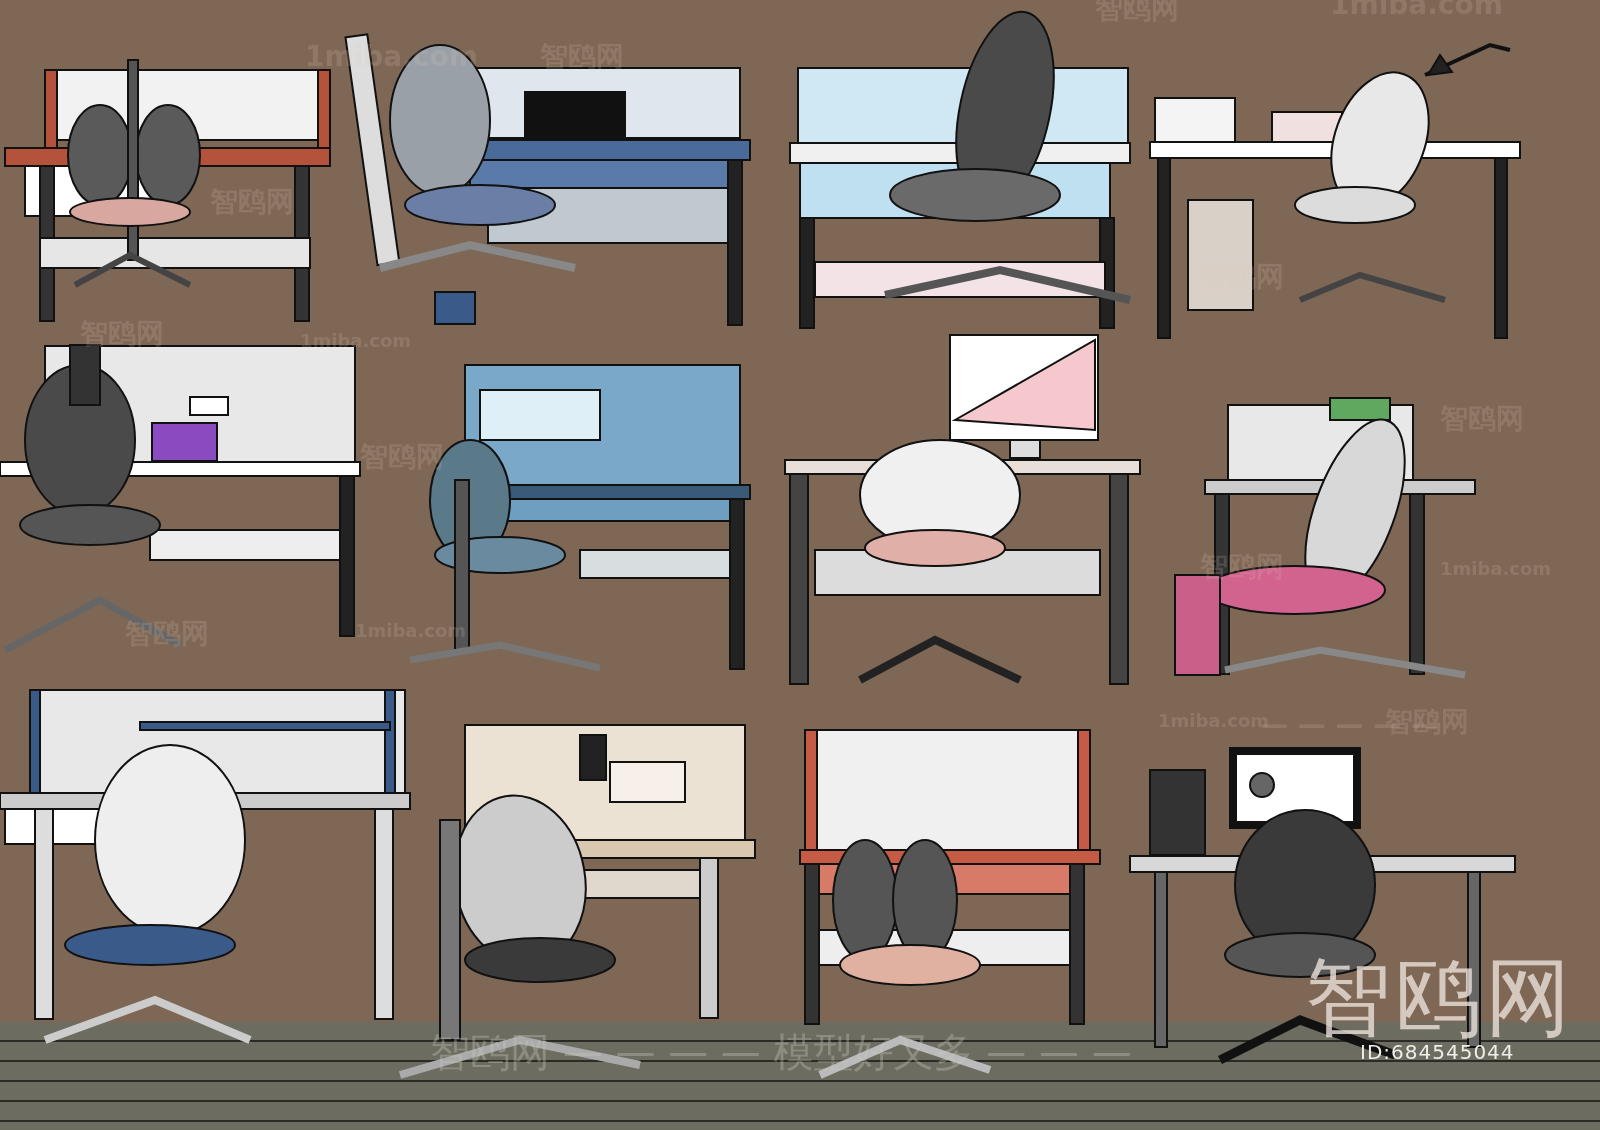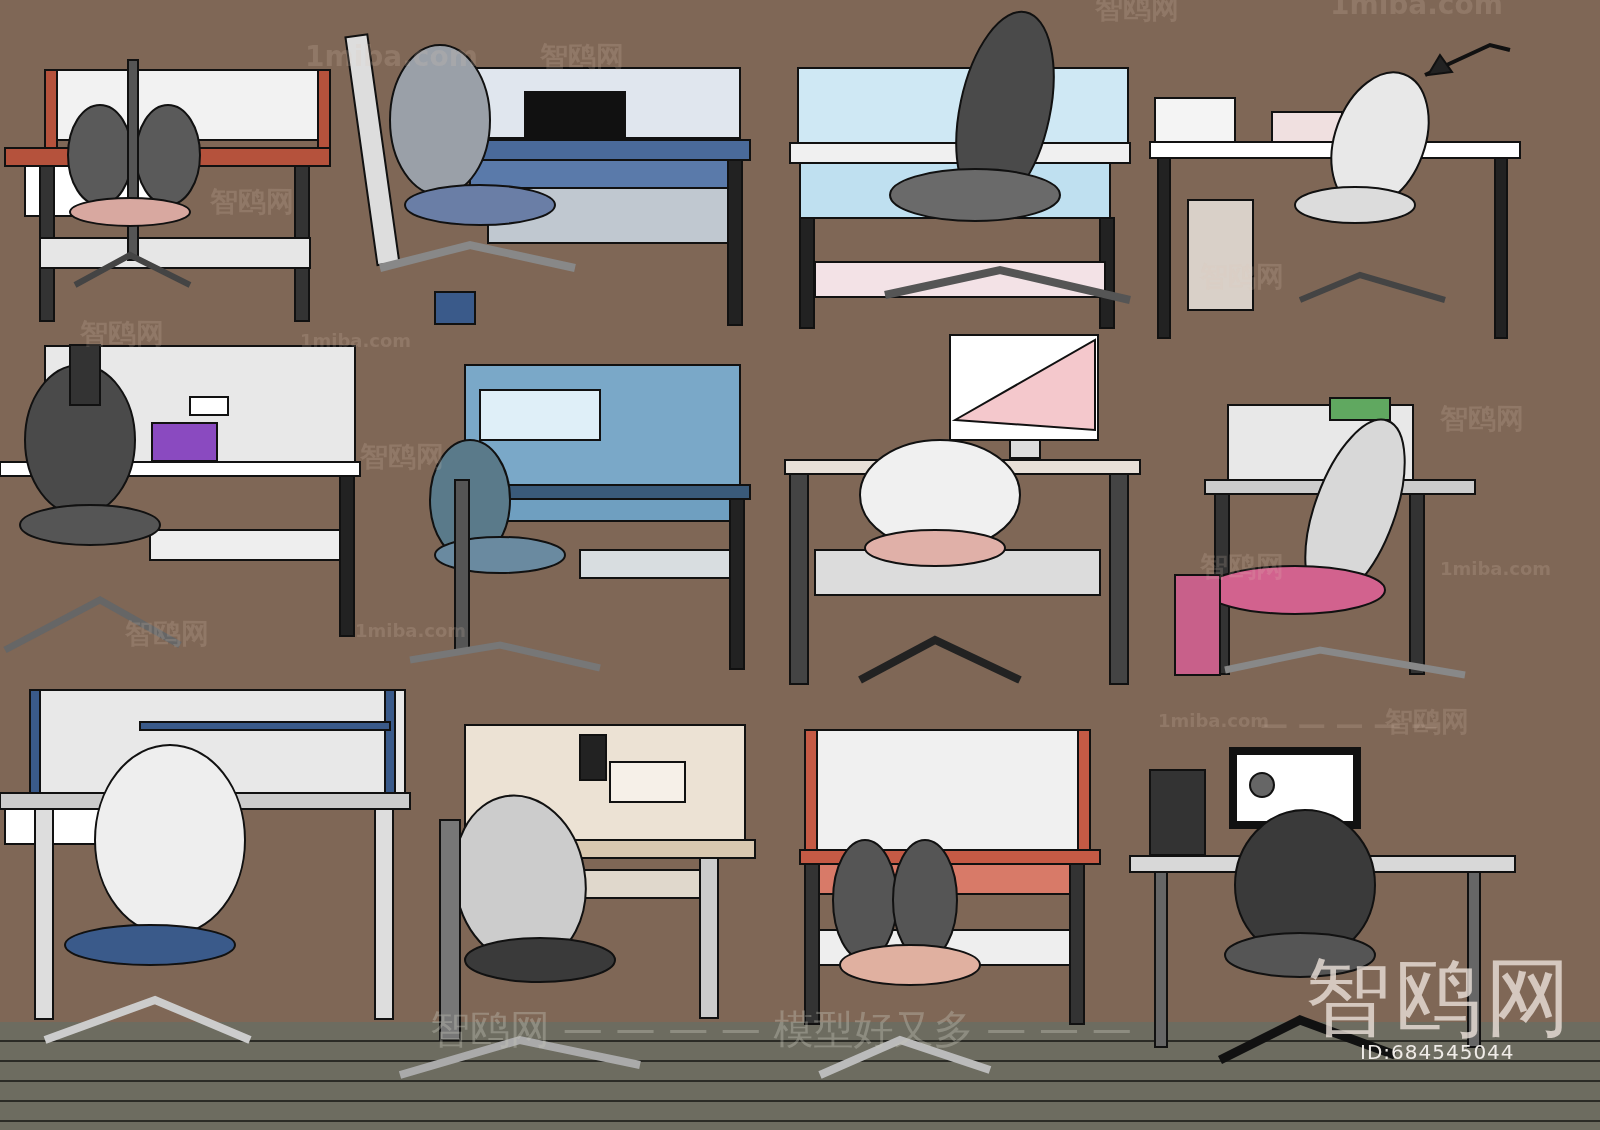--- a/index.html
+++ b/index.html
@@ -2,21 +2,21 @@
 <html><head>
 <meta charset="utf-8">
 <style>
   html,body{margin:0;padding:0;}
   body{width:1600px;height:1130px;overflow:hidden;background:#7f6756;font-family:"DejaVu Sans",sans-serif;position:relative;}
   .floor{position:absolute;left:0;top:1022px;width:1600px;height:108px;background:repeating-linear-gradient(180deg,#6d6c60 0,#6d6c60 18px,#2b2b26 18px,#2b2b26 20px);}
   .wm{position:absolute;color:rgba(220,200,185,0.18);white-space:nowrap;font-size:28px;font-weight:bold;}
   .wm-small{font-size:18px;}
   .wm-big{position:absolute;left:1305px;top:940px;font-size:86px;color:rgba(235,225,218,0.8);letter-spacing:4px;font-family:"DejaVu Sans",sans-serif;}
   .wm-id{position:absolute;left:1360px;top:1040px;font-size:20px;color:#f0ece8;letter-spacing:1px;}
-  .wm-floor{position:absolute;left:430px;top:1002px;font-size:40px;color:rgba(200,200,190,0.35);white-space:nowrap;}
+  .wm-floor{position:absolute;left:430px;top:1025px;font-size:40px;color:rgba(200,200,190,0.35);white-space:nowrap;}
   svg{position:absolute;left:0;top:0;}
 </style>
 </head>
 <body>
 
 <div class="floor"></div>
 
 <svg width="1600" height="1130" viewBox="0 0 1600 1130">
 
   <g stroke="#111" stroke-width="2" fill="none">

